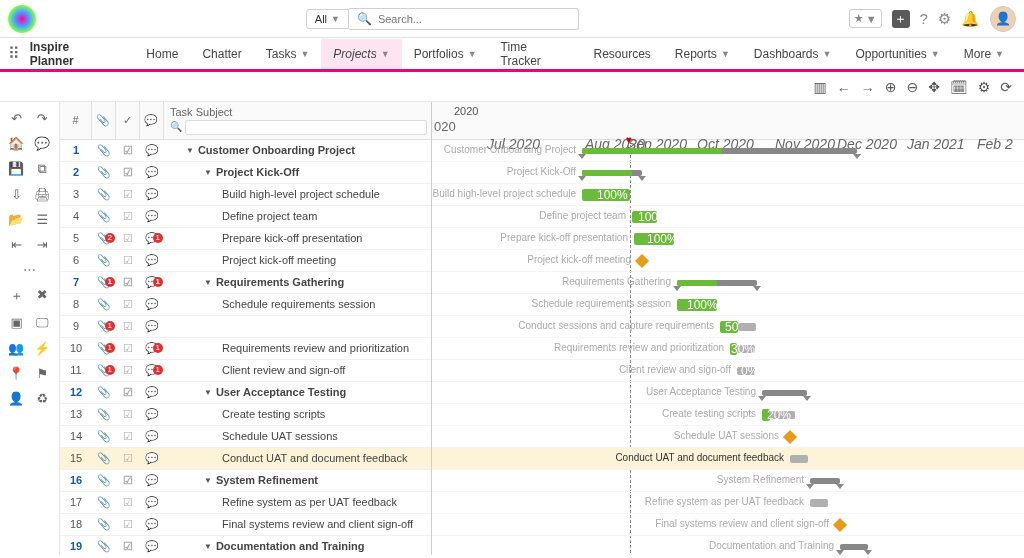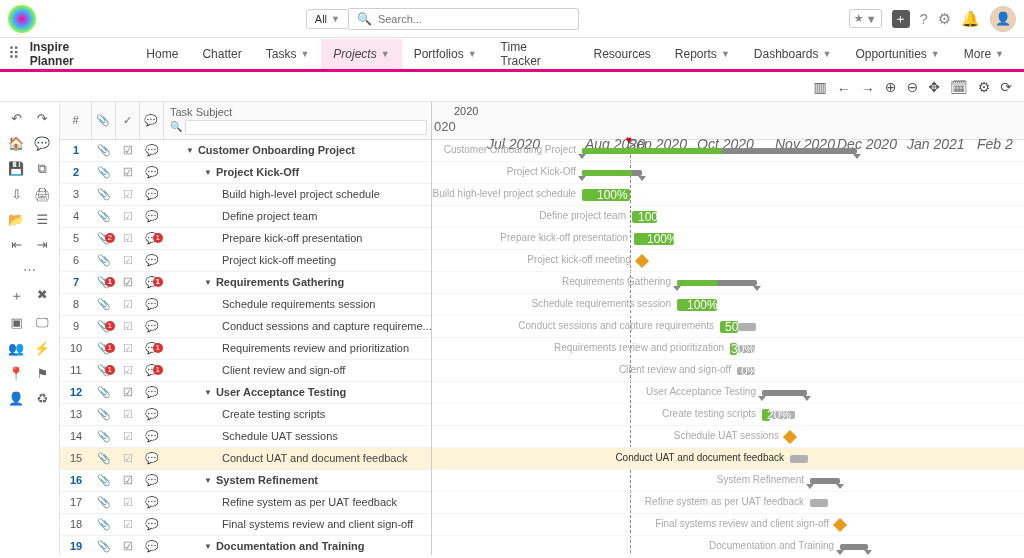--- a/index.html
+++ b/index.html
@@ -254,21 +254,20 @@
           <div class="c icn">📎</div>
           <div class="c icn">☑</div>
           <div class="c icn">💬</div>
           <div class="c subj indent3">Schedule requirements session</div>
         </div>
         <div class="grow">
           <div class="c num">9</div>
           <div class="c icn">📎<span class="badge">1</span></div>
           <div class="c icn">☑</div>
           <div class="c icn">💬</div>
-          <div class="c subj indent3">Conduct sessions and capture requireme...</div>
         </div>
         <div class="grow">
           <div class="c num">10</div>
           <div class="c icn">📎<span class="badge">1</span></div>
           <div class="c icn">☑</div>
           <div class="c icn">💬<span class="badge">1</span></div>
           <div class="c subj indent3">Requirements review and prioritization</div>
         </div>
         <div class="grow">
           <div class="c num">11</div>

